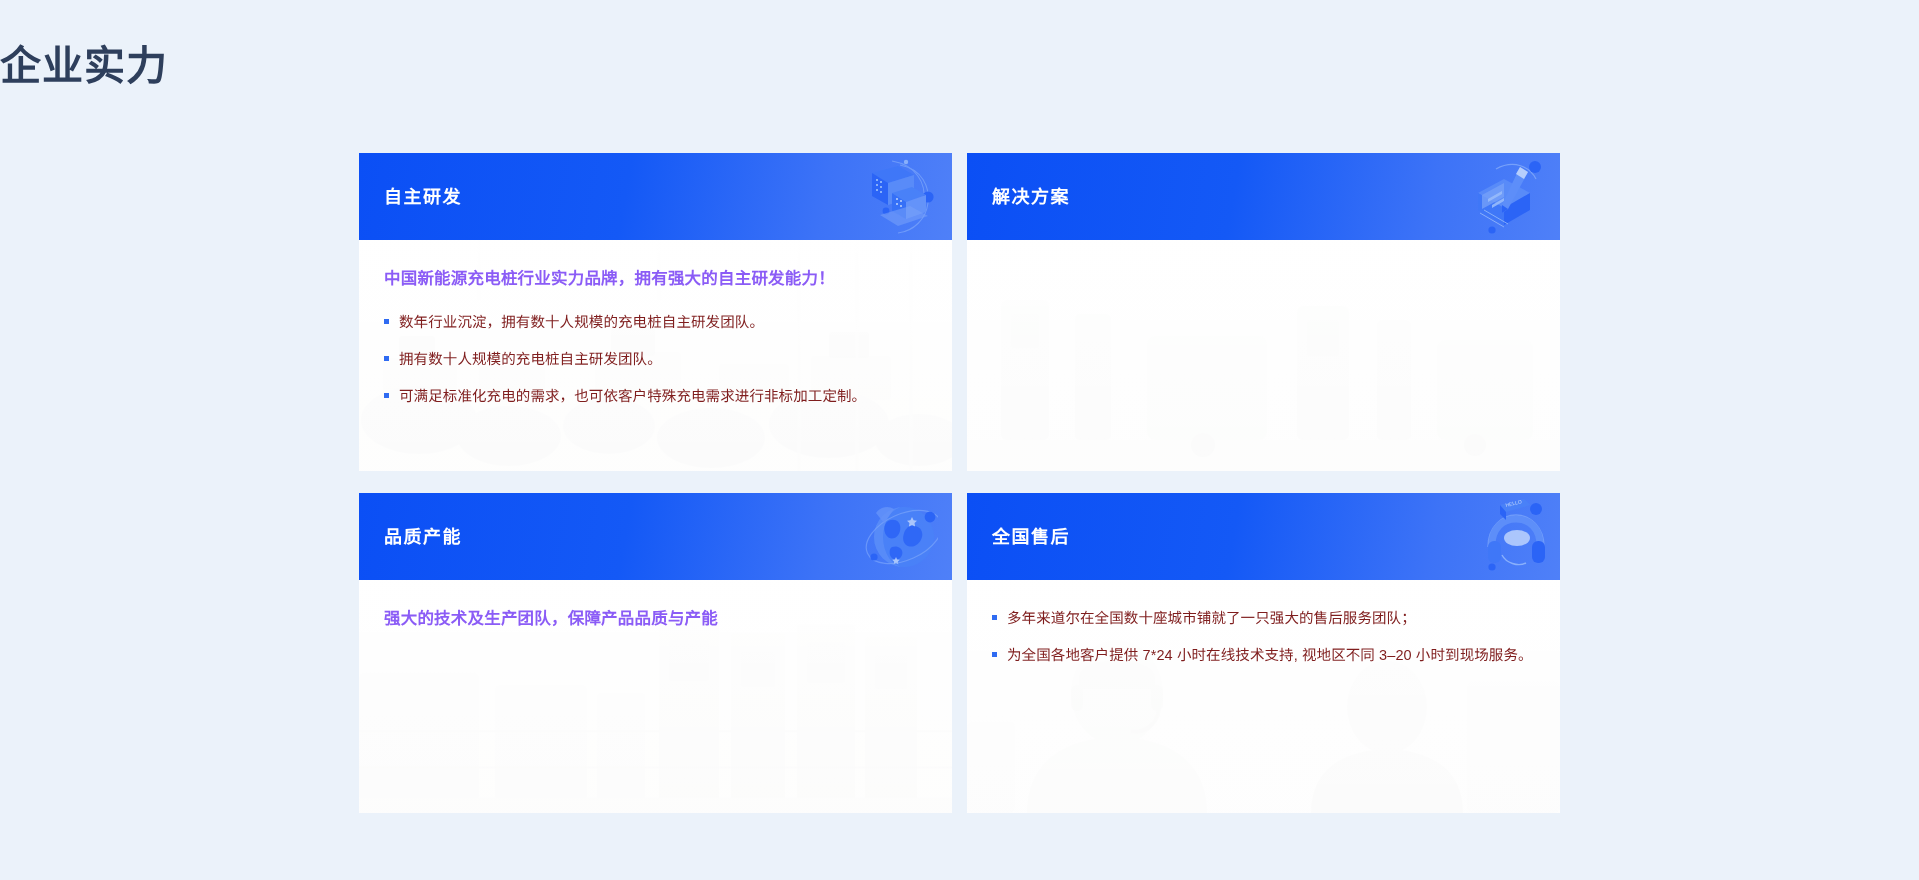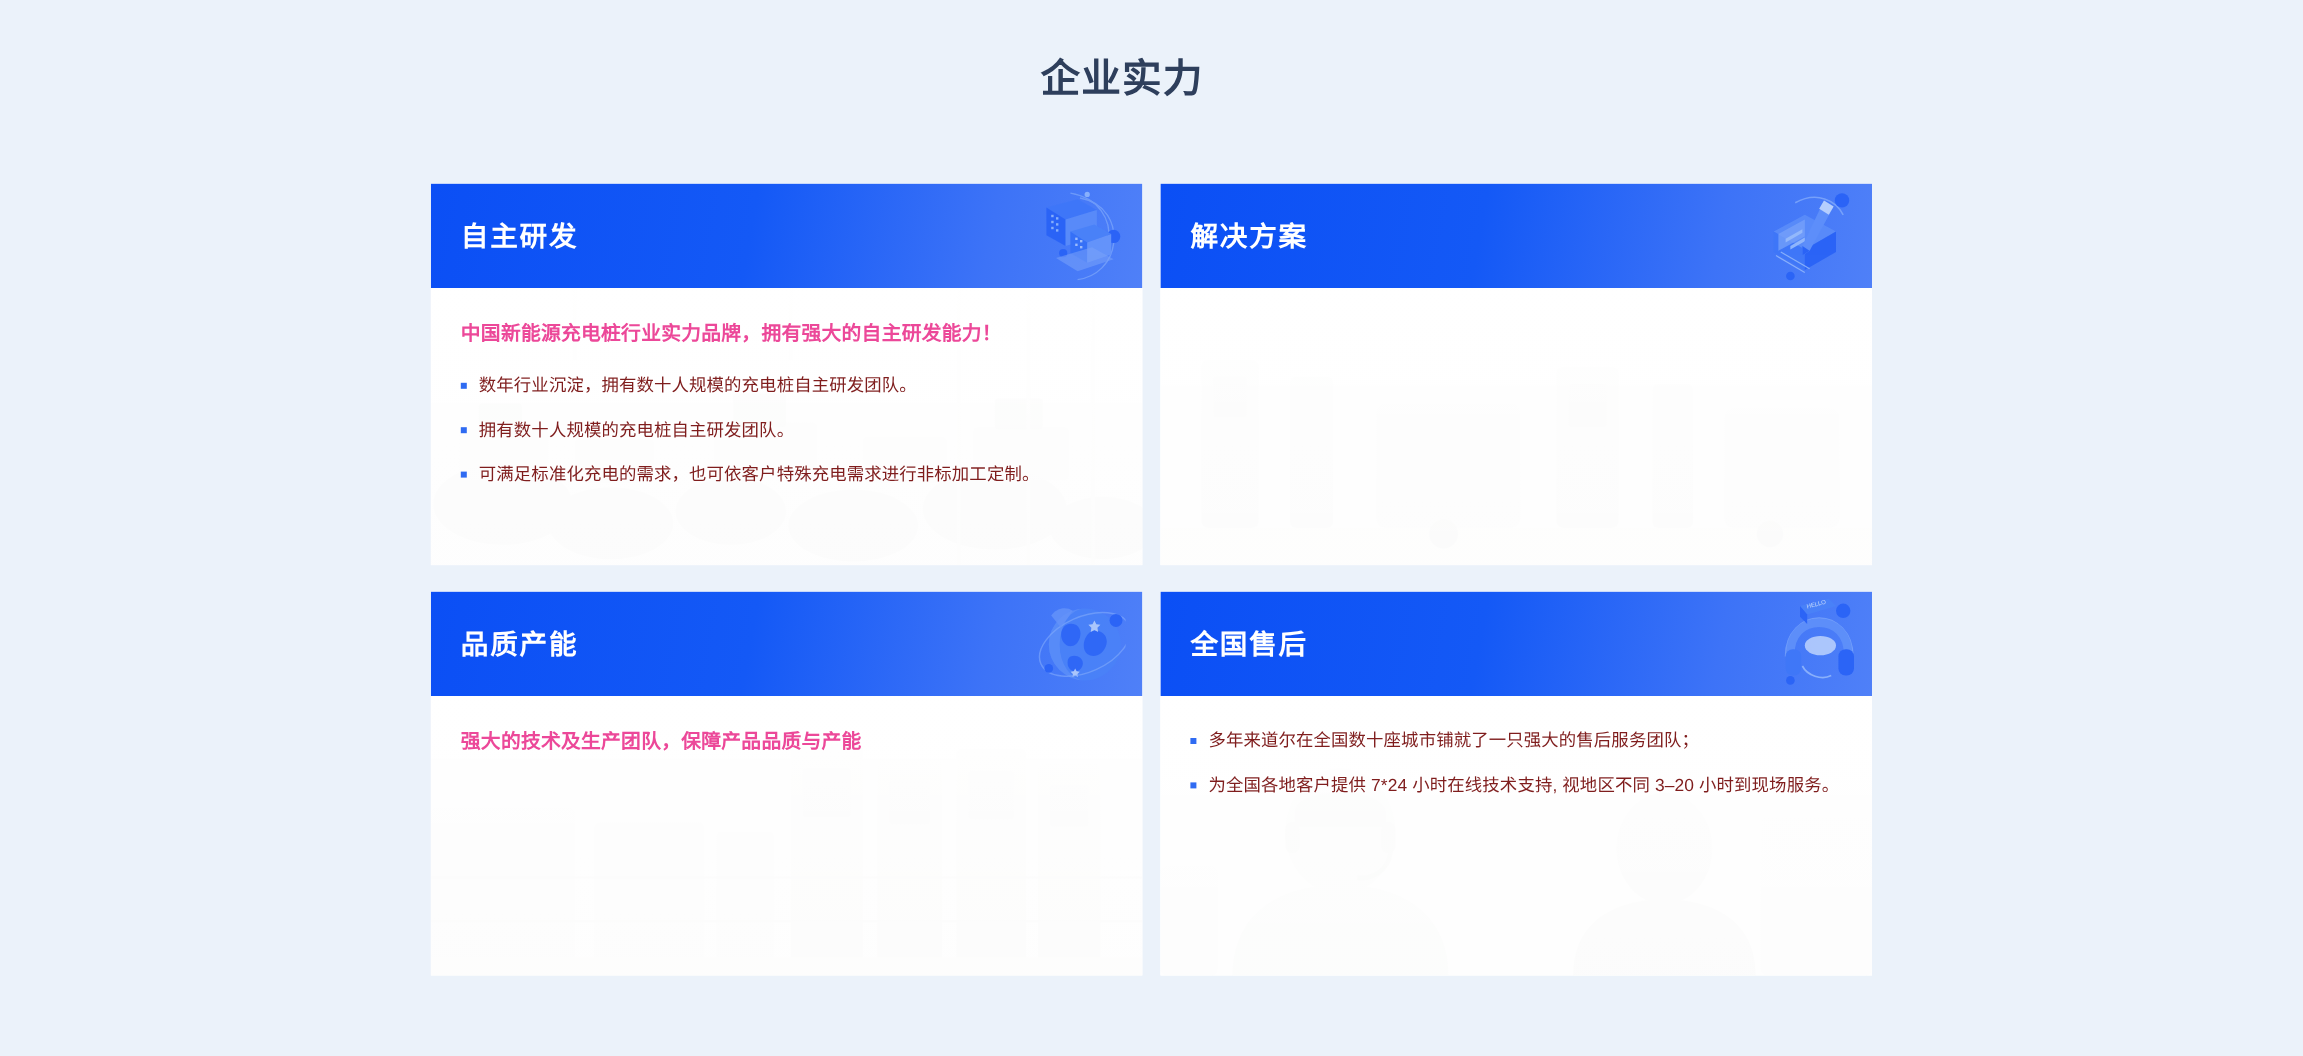--- a/index.html
+++ b/index.html
@@ -21,22 +21,22 @@
     width: 1919px;
     height: 880px;
     box-sizing: border-box;
   }
 
   .section-title {
     position: absolute;
     top: 44px;
     left: 0;
     width: 1870px;
-    text-align: center;
-    font-size: 33px;
+    text-align: left;
+    font-size: 41px;
     font-weight: 700;
     letter-spacing: 1px;
     color: #2e3f5c;
     line-height: 44px;
   }
 
   .grid {
     position: absolute;
     top: 153px;
     left: 359px;
@@ -64,21 +64,21 @@
     background: linear-gradient(100deg, #0b4ff5 0%, #1459f6 45%, #3d73f7 78%, #4f80f8 100%);
     display: flex;
     align-items: center;
     overflow: hidden;
   }
   .card-head-title {
     position: relative;
     z-index: 3;
     margin-left: 25px;
     color: #ffffff;
-    font-size: 23px;
+    font-size: 18px;
     font-weight: 700;
     letter-spacing: 1.5px;
     line-height: 30px;
   }
   .head-art {
     position: absolute;
     right: 14px;
     top: 0;
     width: 150px;
     height: 87px;
@@ -108,21 +108,21 @@
     position: absolute;
     inset: 0;
     z-index: 1;
     background: linear-gradient(180deg, rgba(255,255,255,.93) 0%, rgba(255,255,255,.70) 45%, rgba(255,255,255,.52) 100%);
   }
   .body-inner { position: relative; z-index: 2; }
 
   .card-lead {
     font-size: 16.5px;
     font-weight: 700;
-    color: #ec4899;
+    color: #8b5cf6;
     line-height: 24px;
     letter-spacing: .2px;
     margin: 0 0 20px 0;
   }
 
   .bullets { margin: 0; padding: 0; list-style: none; }
   .bullets li {
     position: relative;
     padding-left: 15px;
     margin-bottom: 13px;

